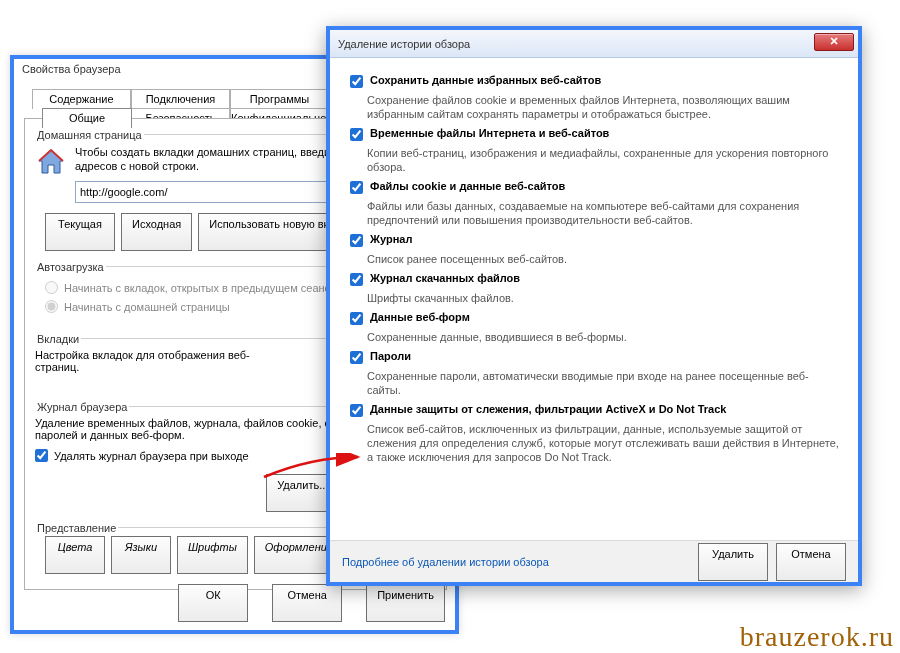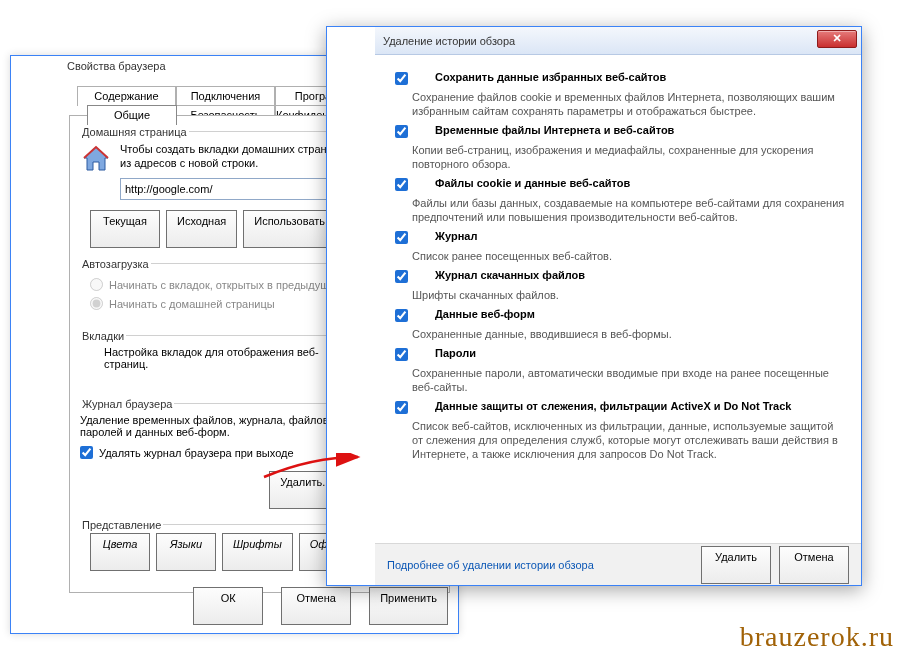--- a/index.html
+++ b/index.html
@@ -1,20 +1,20 @@
 <!DOCTYPE html>
 <html><head>
 <meta charset="utf-8">
 <style>
   * { box-sizing: border-box; }
   html, body { margin:0; padding:0; font-family: "Segoe UI", Tahoma, sans-serif; font-size:11px; color:#000; background:#fff; }
   .stage { position:relative; width:900px; height:653px; overflow:hidden; }
 
   
-  .win { position:absolute; border:1px solid #3b82f6; background:#fff; box-shadow:0 0 8px rgba(0,0,0,.15);padding-left:48px; }
+  .win { position:absolute; border:4px solid #3b82f6; background:#fff; box-shadow:0 0 8px rgba(0,0,0,.15); }
   .win.back { left:10px; top:55px; width:449px; height:579px; }
   .win .titlebar { height:20px; line-height:20px; background:#fff; padding:0 8px; font-size:11px; color:#333; }
   .win.back .body { padding:10px 8px; position:relative; height:calc(100% - 20px); }
 
   
   .tabs-row { position:relative; height:40px; }
   .tab { position:absolute; border:1px solid #b0b0b0; border-bottom:none; background:#fff; height:20px; line-height:18px; text-align:center; font-size:11px; }
   .tab.top1 { left:10px;  top:0; width:99px; }
   .tab.top2 { left:109px; top:0; width:99px; }
   .tab.top3 { left:208px; top:0; width:99px; }
@@ -39,29 +39,29 @@
   .btn.small { min-width:60px;font-style:italic; }
 
   .row { margin:4px 10px; }
   .btnbar { display:flex; gap:6px; justify-content:flex-start; margin:6px 10px; }
 
   .radio, .check { display:inline-flex; align-items:center; gap:6px; font-size:11px; color:#000; }
   .radio input, .check input { margin:0; }
   .disabled { color:#888; }
   .check input[type=checkbox] { accent-color:#1e6fd6; width:13px; height:13px; }
 
-  .footer-btns { position:absolute; right:10px; bottom:8px; display:flex; gap:18px; }
+  .footer-btns { position:absolute; right:10px; bottom:8px; display:flex; gap:24px; }
 
   
   .win.front { left:326px; top:26px; width:536px; height:560px; z-index:10; box-shadow:0 4px 18px rgba(0,0,0,.35); }
   .win.front .titlebar { height:28px; line-height:28px; background:linear-gradient(#f4f7fc,#dbe6f6); border-bottom:1px solid #b7c9e4; position:relative; }
   .closebtn { position:absolute; right:4px; top:3px; width:40px; height:18px; background:linear-gradient(#e67b7b,#c92f2f); border:1px solid #8e1b1b; border-radius:2px; color:#fff; text-align:center; line-height:15px; font-size:11px; font-weight:bold; box-shadow:inset 0 1px 0 rgba(255,255,255,.4); }
   .front-body { padding:10px 16px 48px 16px; height:calc(100% - 28px); position:relative; overflow:hidden; }
 
-  .opt { display:flex; gap:24px; margin:6px 0 2px 0; }
+  .opt { display:flex; gap:4px; margin:6px 0 2px 0; }
   .opt input { margin-top:1px; accent-color:#1e6fd6; width:13px; height:13px; flex:none; }
   .opt .lab { font-weight:bold; font-size:11px; }
   .opt-desc { margin:0 0 6px 21px; color:#555; font-size:11px; line-height:14px; }
 
   .front-foot { position:absolute; left:0; right:0; bottom:0; height:42px; border-top:1px solid #d8d8d8; background:#f1f1f1; display:flex; align-items:center; justify-content:space-between; padding:0 12px; }
   .link { color:#0b57b5; cursor:pointer; text-decoration:none; font-size:11px; }
   .foot-btns { display:flex; gap:8px; }
 
   
   .arrow { position:absolute; left:262px; top:453px; width:100px; height:28px; z-index:11; pointer-events:none; }
@@ -126,21 +126,21 @@
                   <input type="radio" name="al" checked="" disabled="" style="">
                   <span>Начинать с домашней страницы</span>
                 </label></div>
           </div>
         </div>
 
         <div class="group">
           <span class="group-title">Вкладки</span>
           <div class="group-line"></div>
           <div class="group-body" style="display:flex;justify-content:space-between;align-items:flex-start;gap:8px;">
-            <span style="max-width:250px;margin-left:24px;">Настройка вкладок для отображения веб-страниц.</span>
+            <span style="max-width:250px;">Настройка вкладок для отображения веб-страниц.</span>
             <span class="btn">Вкладки</span>
           </div>
         </div>
 
         <div class="group">
           <span class="group-title">Журнал браузера</span>
           <div class="group-line"></div>
           <div class="group-body">
             <div style="margin-bottom:8px;">Удаление временных файлов, журнала, файлов cookie, сохраненных паролей и данных веб-форм.</div>
             <label class="check">

